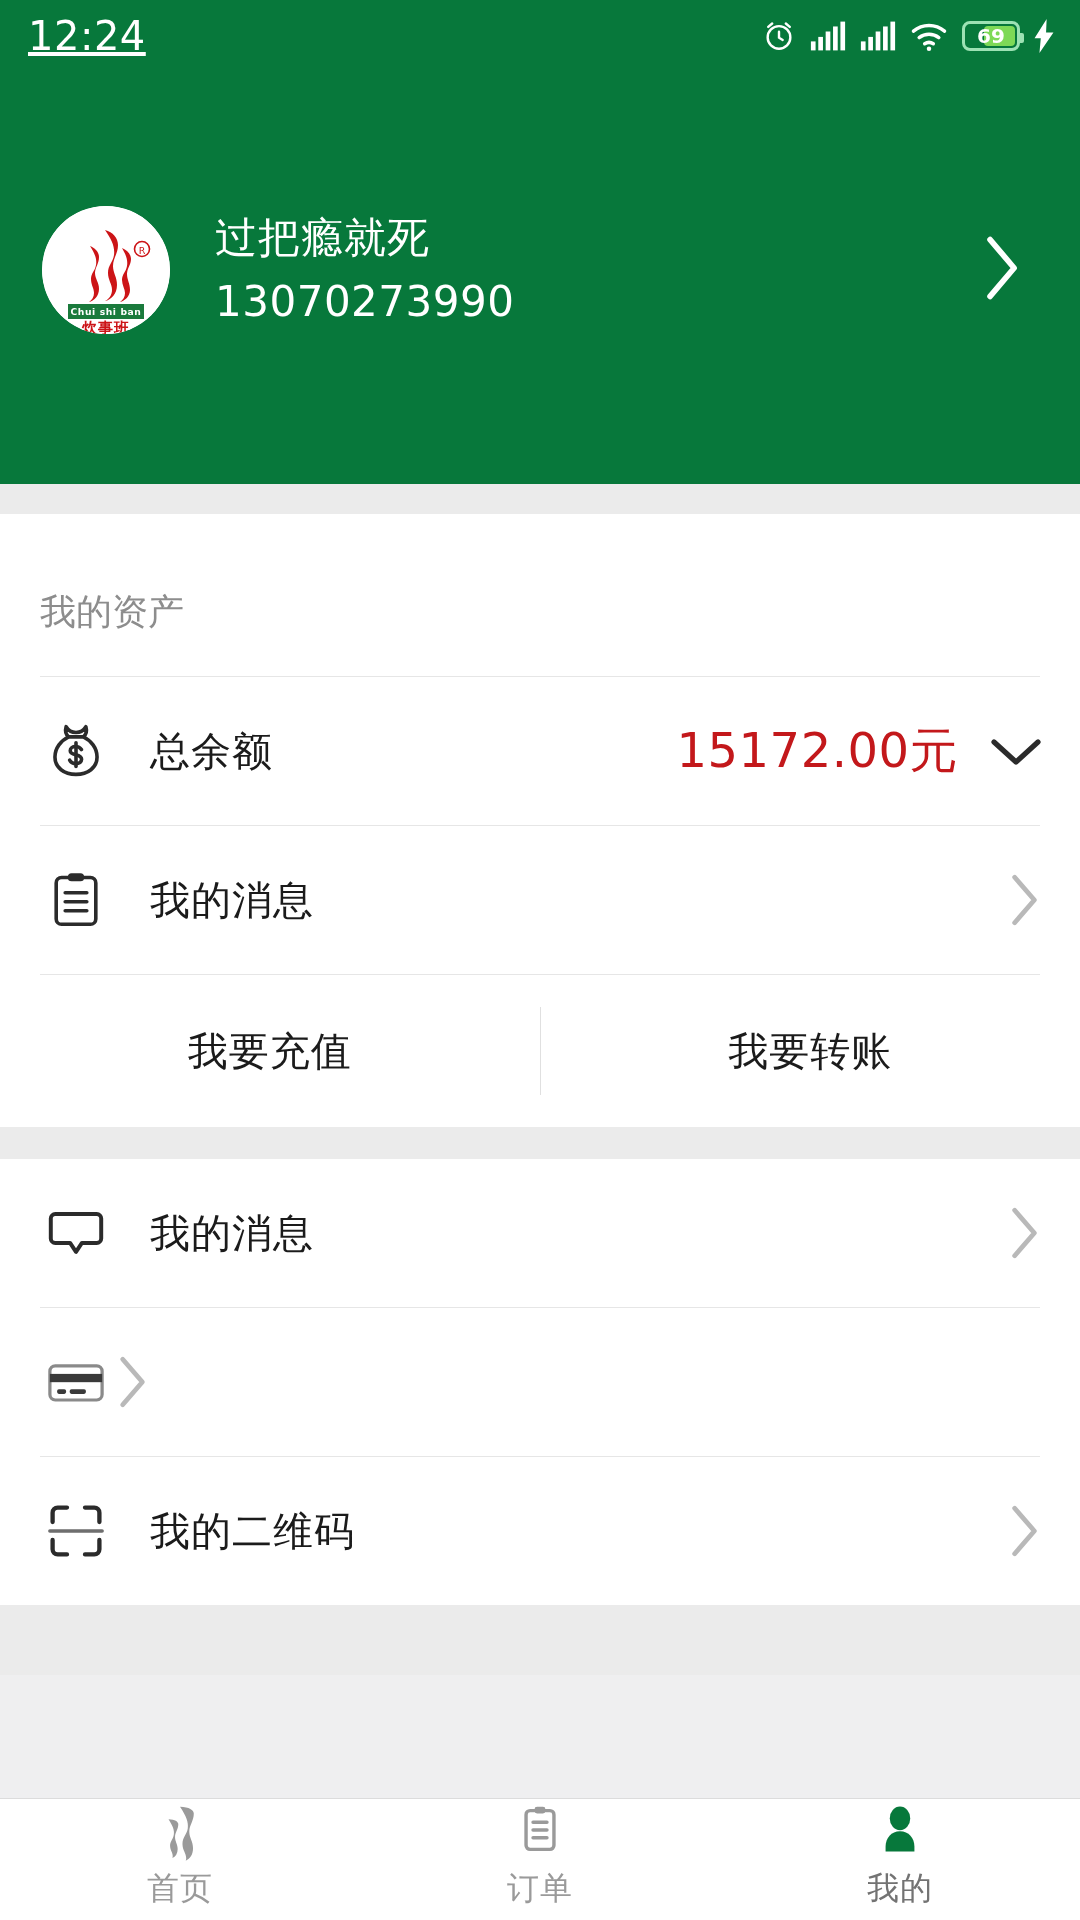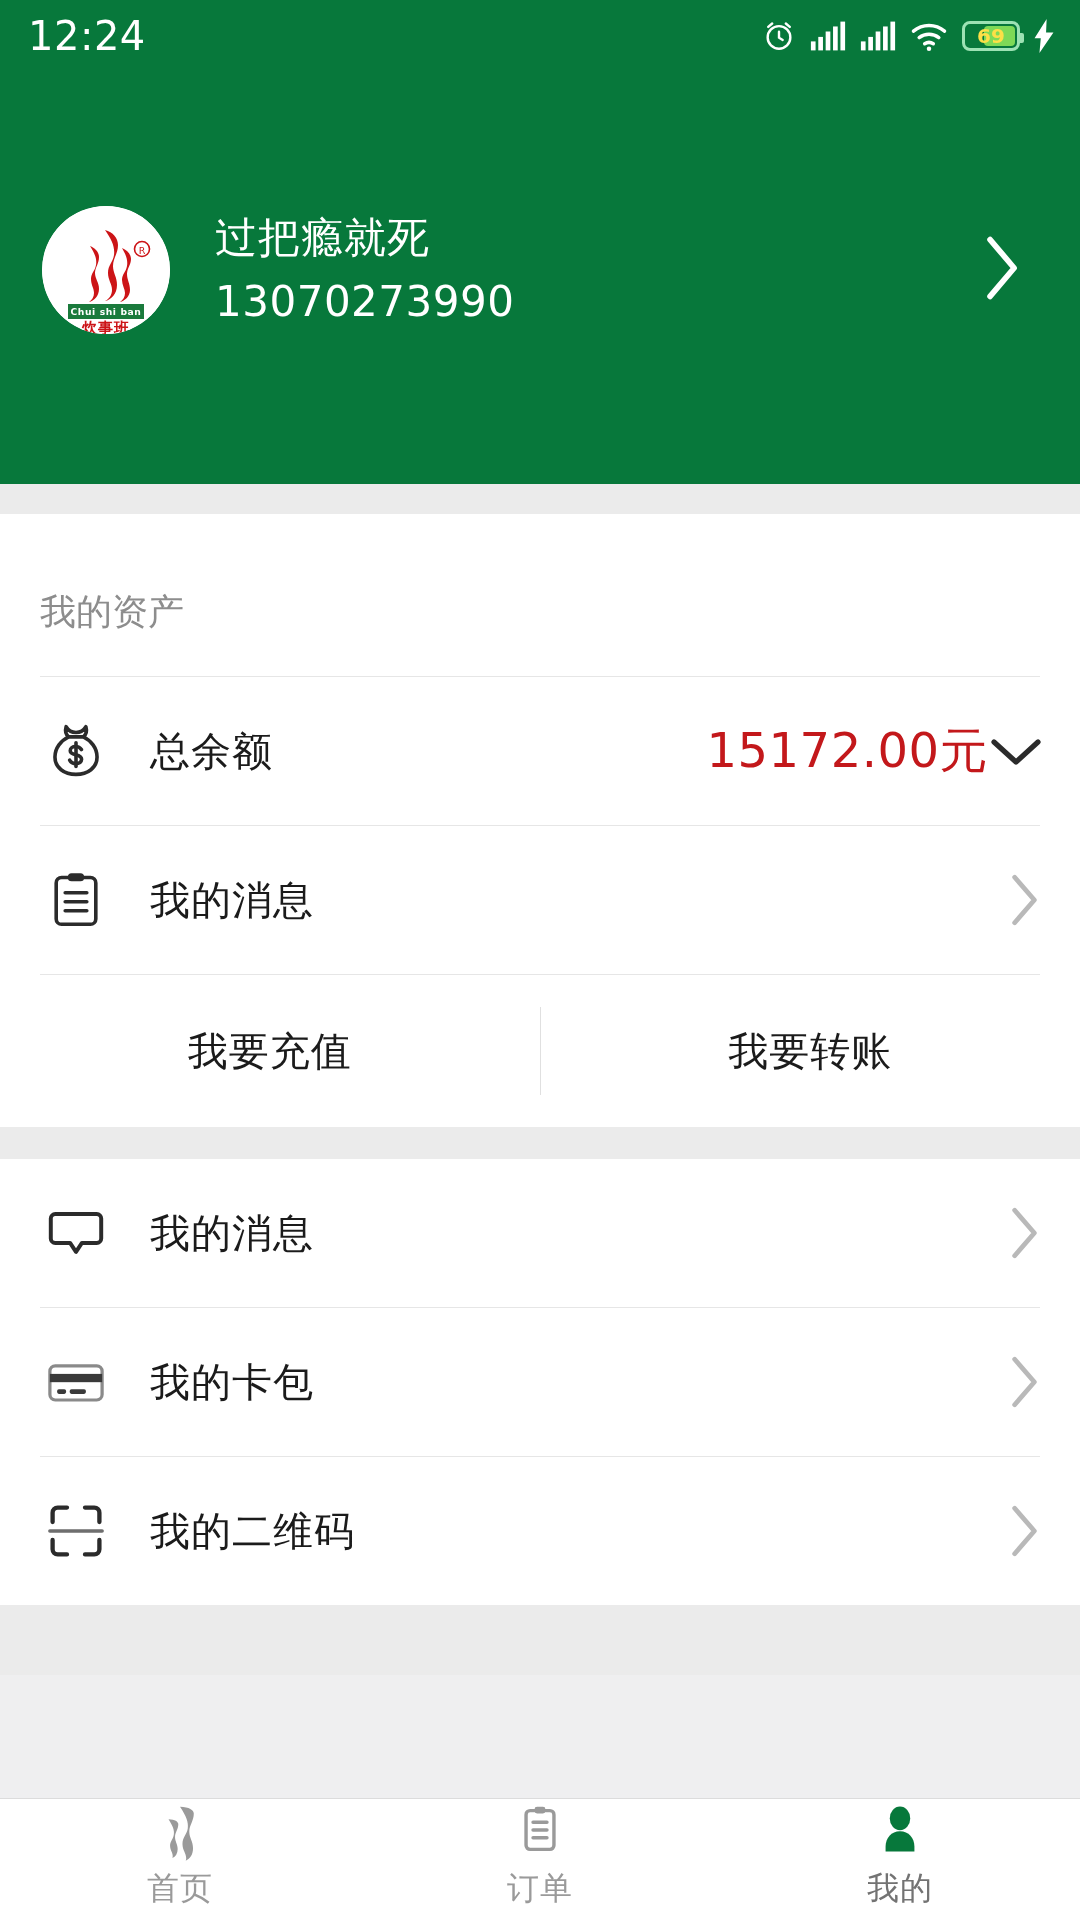--- a/index.html
+++ b/index.html
@@ -11,39 +11,39 @@
   }
   .phone { position:relative; width:1080px; height:1920px; background:#efeff0; }
 
   
   .statusbar {
     position:absolute; top:0; left:0; width:1080px; height:72px;
     background:#07783B; color:#ffffff;
     display:flex; align-items:center; justify-content:space-between;
     padding:0 26px 0 28px;
   }
-  .clock { font-size:40px; font-weight:400; letter-spacing:0.5px; line-height:1; }
+  .clock { font-size:40px; font-weight:400; letter-spacing:0.5px; line-height:1;text-decoration:underline; }
   .sb-right { display:flex; align-items:center; gap:14px; }
   .sb-icon { display:block; }
   .battery {
     position:relative; width:58px; height:30px;
     border:3px solid #9de2b4; border-radius:8px;
     display:flex; align-items:center;
   }
   .battery:after {
     content:""; position:absolute; right:-7px; top:9px;
     width:4px; height:10px; background:#9de2b4; border-radius:0 2px 2px 0;
   }
   .battery-fill {
     position:absolute; right:2px; top:2px; bottom:2px; width:60%;
     background:#7ed957; border-radius:4px;
   }
   .battery-num {
     position:relative; z-index:2; width:100%; text-align:center;
-    font-size:20px; font-weight:700; color:#fde047; line-height:1;
+    font-size:20px; font-weight:700; color:#ffffff; line-height:1;
   }
 
   
   .header {
     position:absolute; top:0; left:0; width:1080px; height:484px;
     background:#07783B;
   }
   .profile {
     position:absolute; left:0; top:180px; width:1080px; height:180px;
     display:flex; align-items:center; padding:0 38px 0 42px;
@@ -78,21 +78,21 @@
     display:flex; align-items:center; height:148px; padding:0 36px 0 40px;
   }
   .row-icon {
     flex:0 0 72px; width:72px; height:72px;
     display:flex; align-items:center; justify-content:center;
   }
   .row-label {
     font-size:40px; color:#1b1b1b; margin-left:38px; flex:1; letter-spacing:1px;
   }
   .row-value {
-    font-size:48px; color:#c3181b; letter-spacing:0.5px; 
+    font-size:48px; color:#c3181b; letter-spacing:0.5px; margin-right:30px;
   }
   .chev { flex:0 0 auto; display:flex; align-items:center; }
 
   .actions { display:flex; height:152px; align-items:stretch;text-align:right; }
   .action {
     flex:1; display:flex; align-items:center; justify-content:center;
     font-size:40px; color:#1b1b1b; letter-spacing:1px;
   }
   .vdiv { width:1px; background:#e0e0e0; margin:32px 0; }
 
@@ -268,21 +268,20 @@
 
       <div class="row">
         <div class="row-icon">
           <svg width="72" height="72" viewBox="0 0 40 40">
             <rect x="5.5" y="11" width="29" height="19" rx="3" fill="none" stroke="#8a8a8a" stroke-width="1.8"></rect>
             <rect x="5.5" y="15.5" width="29" height="4.6" fill="#3a3a3a"></rect>
             <rect x="9.5" y="24" width="5" height="2.6" rx="1" fill="#3a3a3a"></rect>
             <rect x="16.5" y="24" width="9" height="2.6" rx="1" fill="#3a3a3a"></rect>
           </svg>
         </div>
-        <div class="row-label">我的卡包</div>
         <div class="chev">
           <svg width="40" height="58" viewBox="0 0 18 28">
             <path d="M4.5 3 14 14 4.5 25" fill="none" stroke="#b9b9b9" stroke-width="2.3" stroke-linecap="round" stroke-linejoin="round"></path>
           </svg>
         </div>
       </div>
 
       <div class="hline"></div>
 
       <div class="row">

